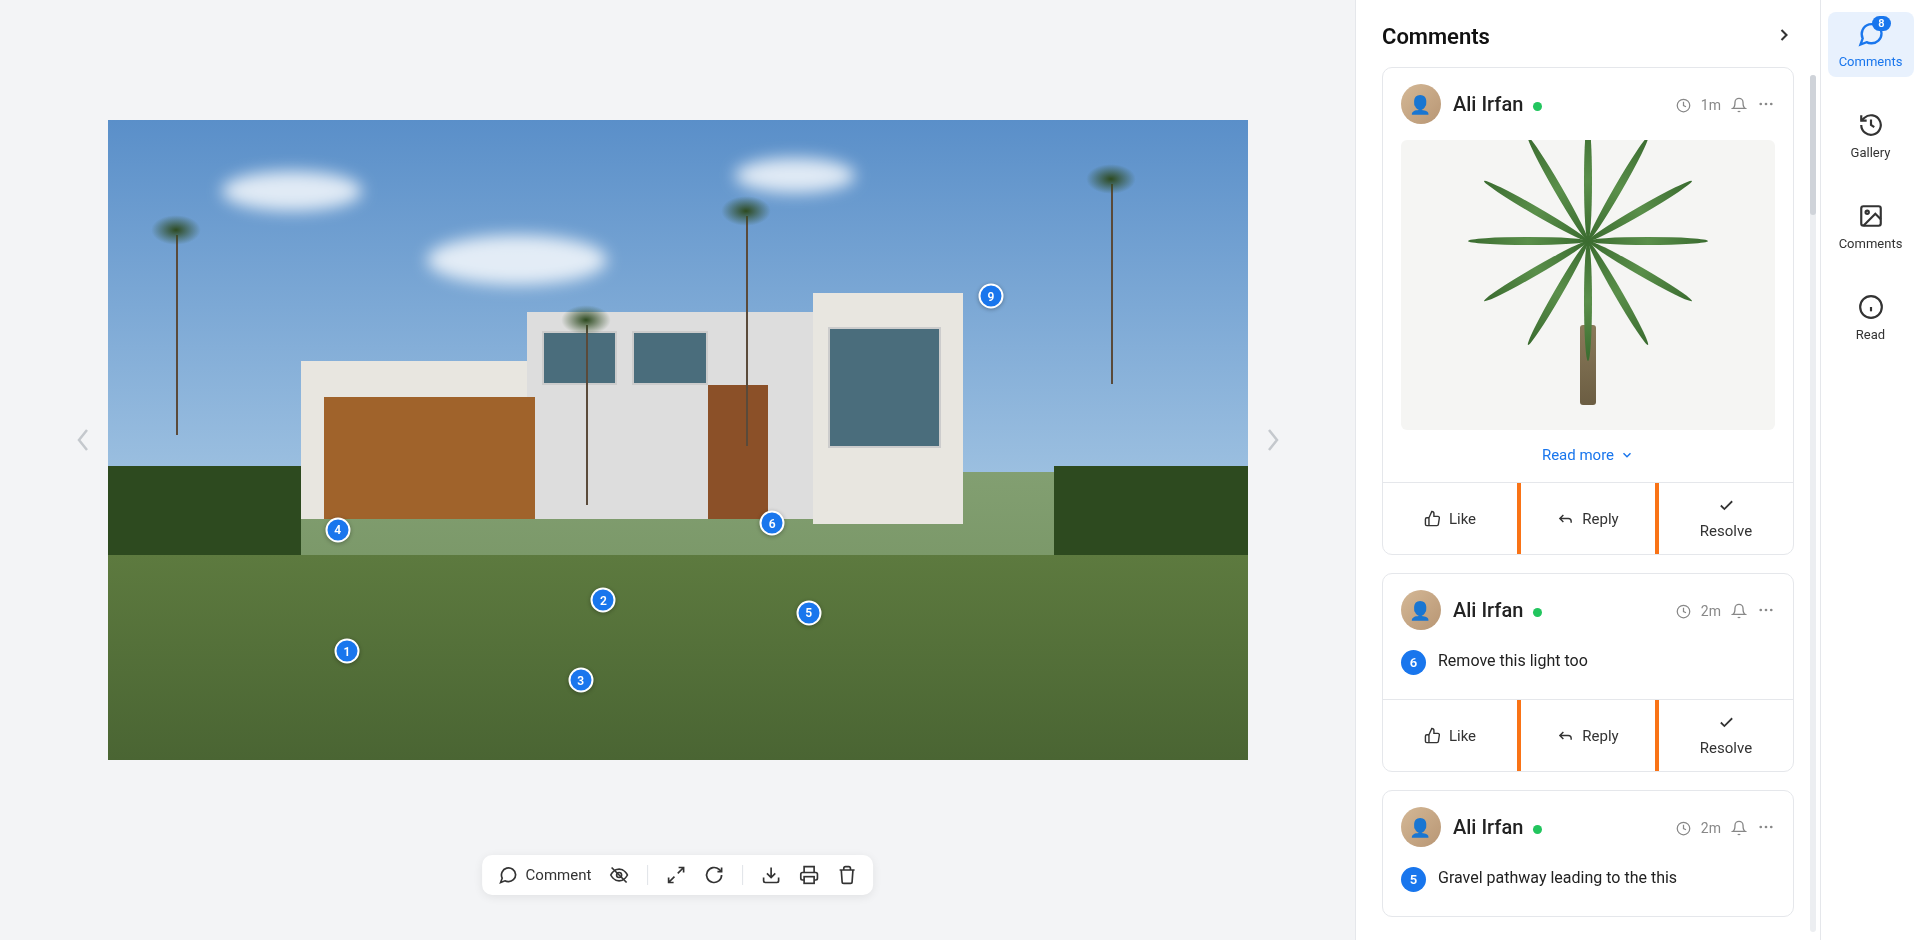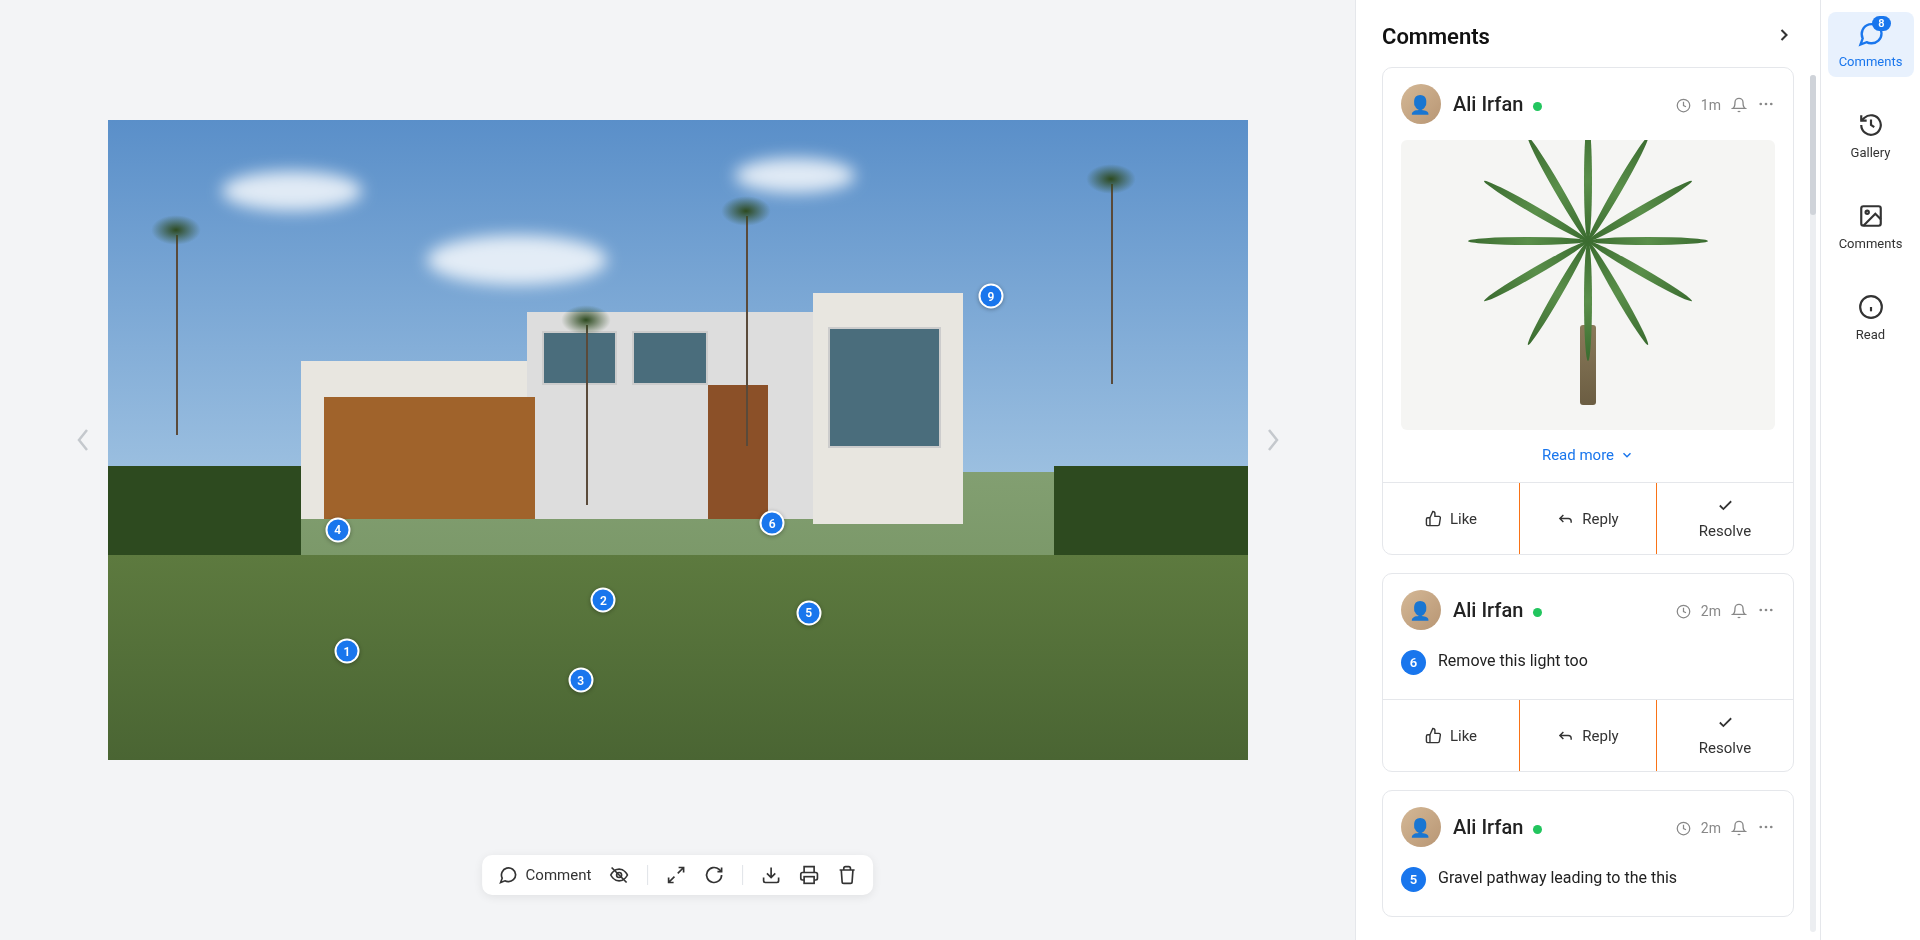--- a/index.html
+++ b/index.html
@@ -122,21 +122,21 @@
   width:100%; height:290px; background:#f5f5f3;
   border-radius:6px;
   display:flex; align-items:center; justify-content:center;
   position:relative; overflow:hidden;
 }
 .plant-shape { width:260px; height:240px; position:relative;}
 .plant-trunk { position:absolute; left:50%; bottom:0; width:16px; height:80px; background:linear-gradient(#8a7a5a,#6b5d42); transform:translateX(-50%); border-radius:3px;}
 .plant-frond { position:absolute; width:120px; height:8px; background:linear-gradient(90deg,#3a6b2f,#5a8f4a,#3a6b2f); border-radius:50%; transform-origin:left center;}
 .read-more { text-align:right; padding: 16px 0 8px; color:#1976ed; font-size:15px; cursor:pointer; display:flex; align-items:center; justify-content:center; gap:6px;}
 .card-actions { display:flex; border-top:1px solid #e5e7eb;}
-.action-btn { flex:1; padding:14px; display:flex; align-items:center; justify-content:center; gap:8px; font-size:15px; color:#333; cursor:pointer; border-right:1px solid #f97316;}
+.action-btn { flex:1; padding:14px; display:flex; align-items:center; justify-content:center; gap:8px; font-size:15px; color:#333; cursor:pointer; border-right:4px solid #f97316;}
 .action-btn:last-child { border-right:none;flex-direction:column;}
 .comment-text-row { display:flex; align-items:flex-start; gap:12px; padding: 4px 0 14px;}
 .pin-badge {
   min-width:25px; height:25px; background:#1976ed; color:#fff; border-radius:13px;
   font-size:13px; font-weight:600; display:flex; align-items:center; justify-content:center;
   padding:0 4px;
 }
 .comment-text { font-size:16px; color:#222; line-height:1.4;}
 .right-rail {
   width: 100px;

